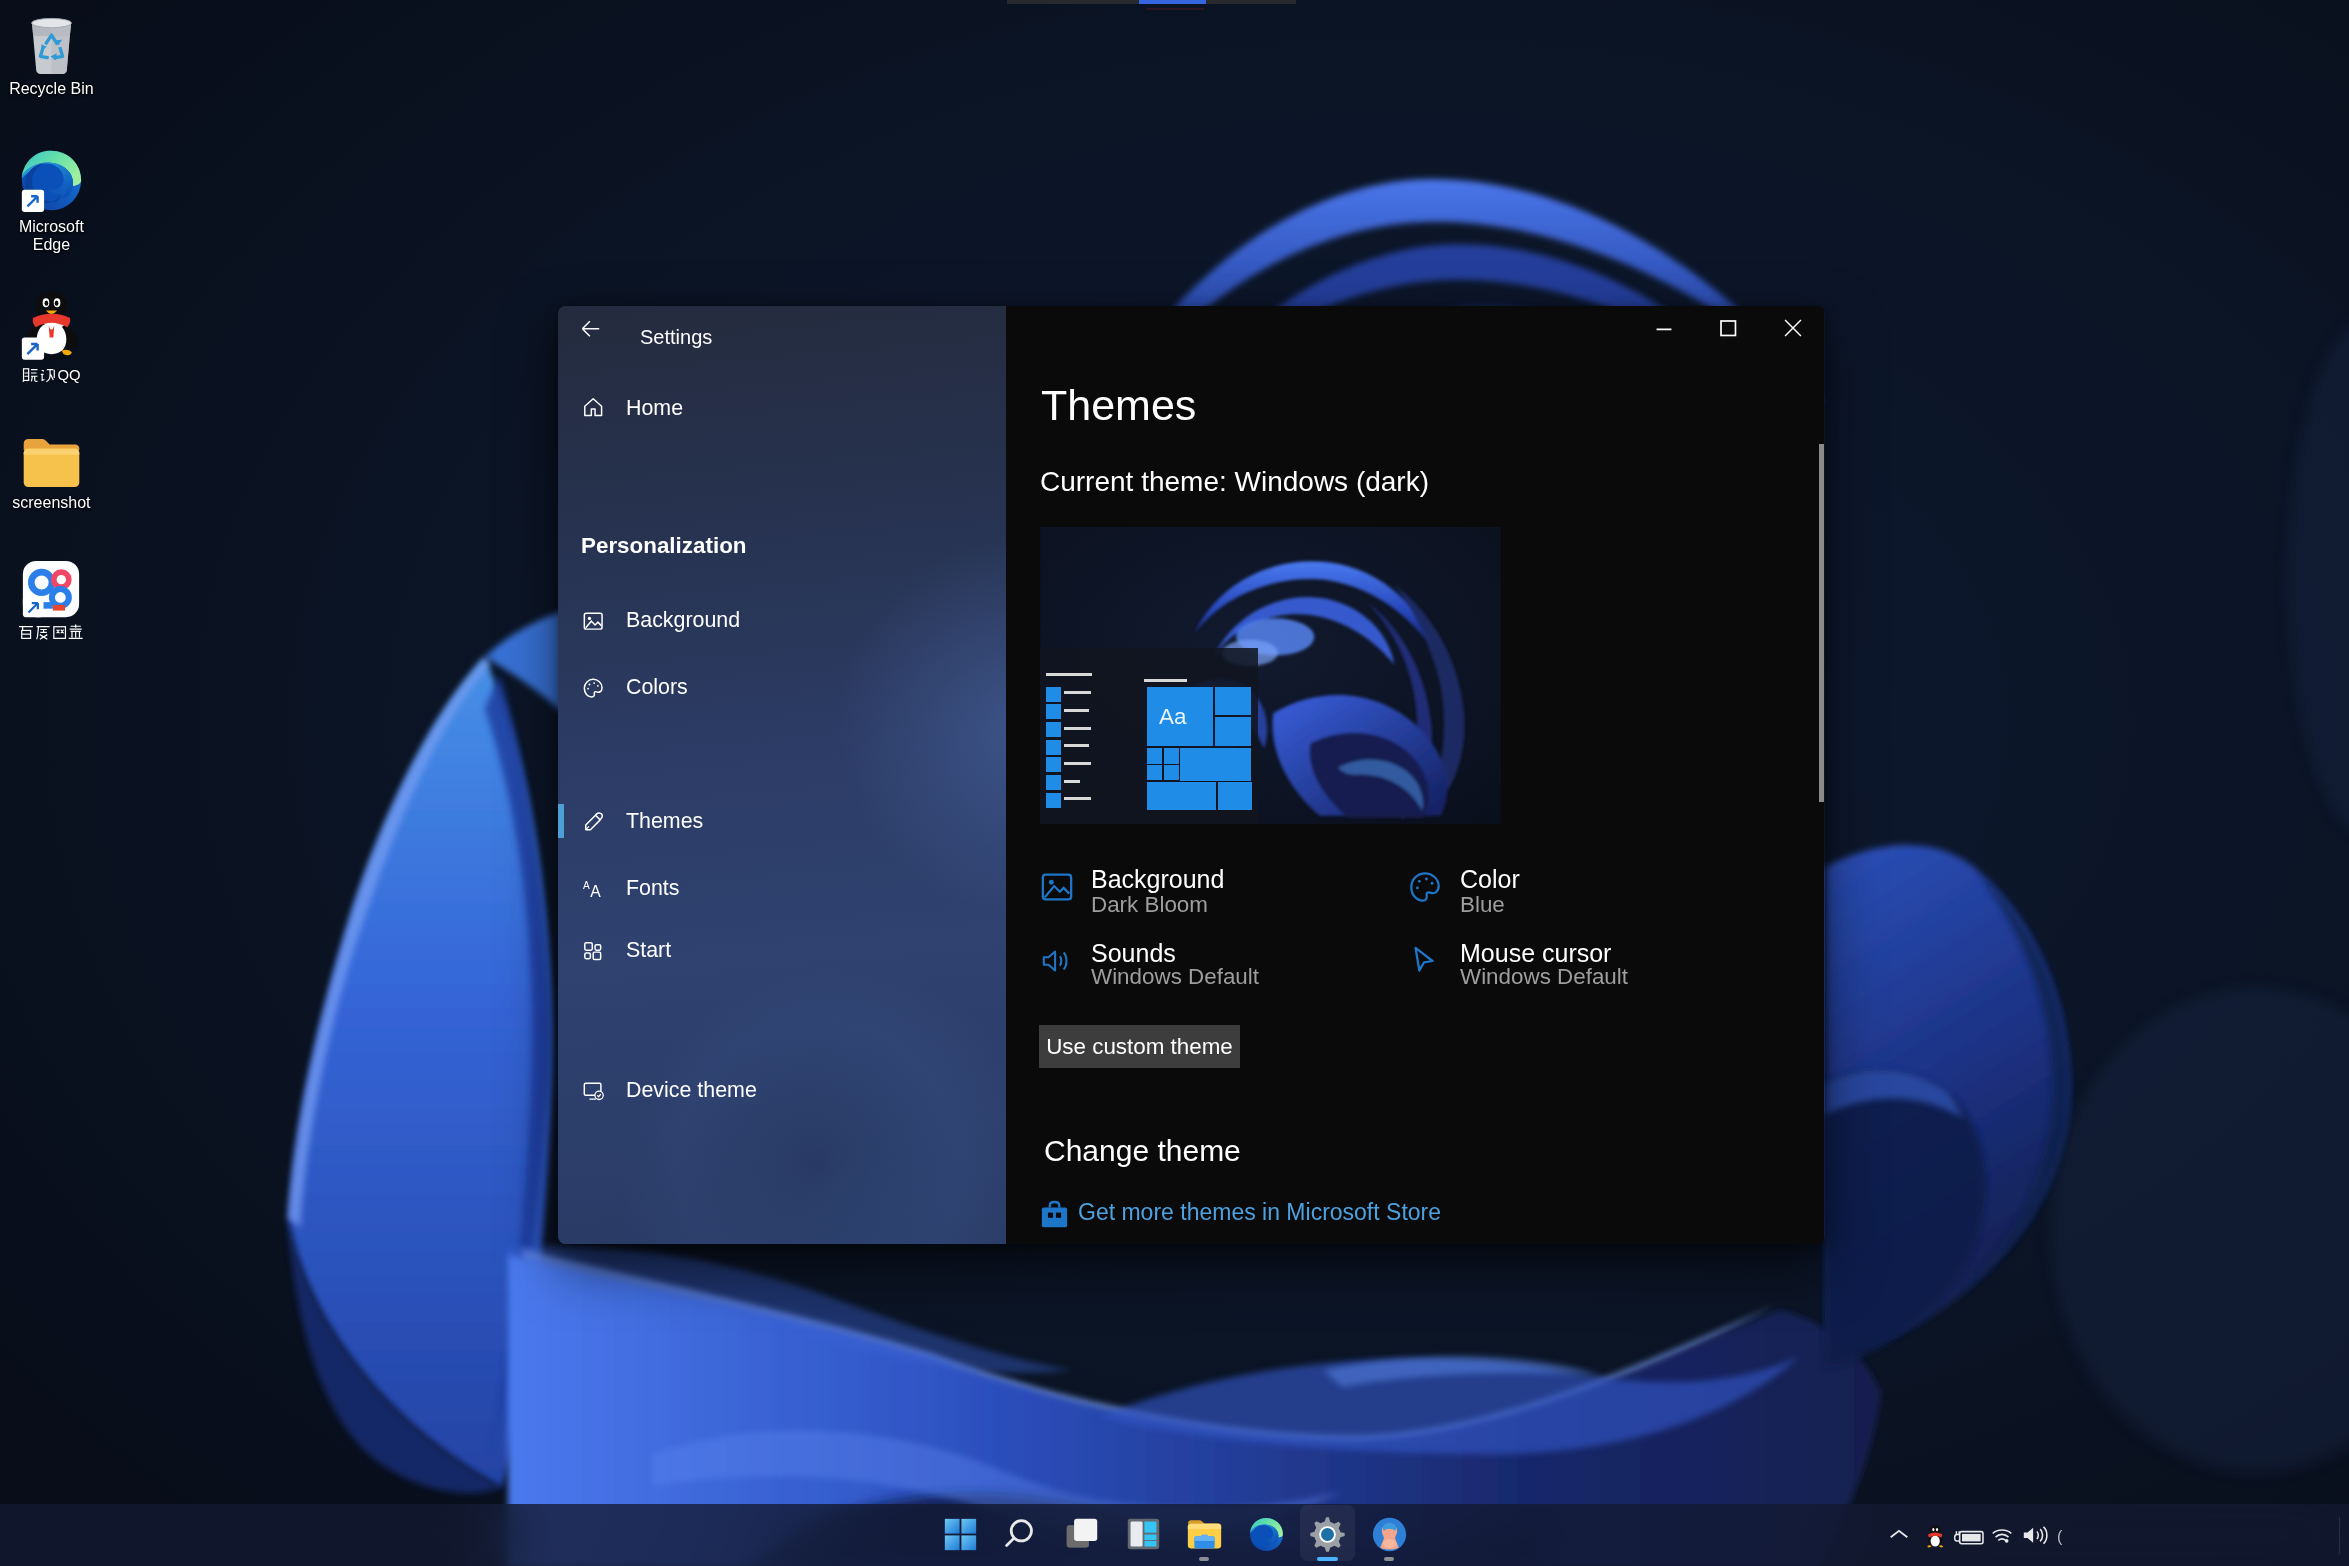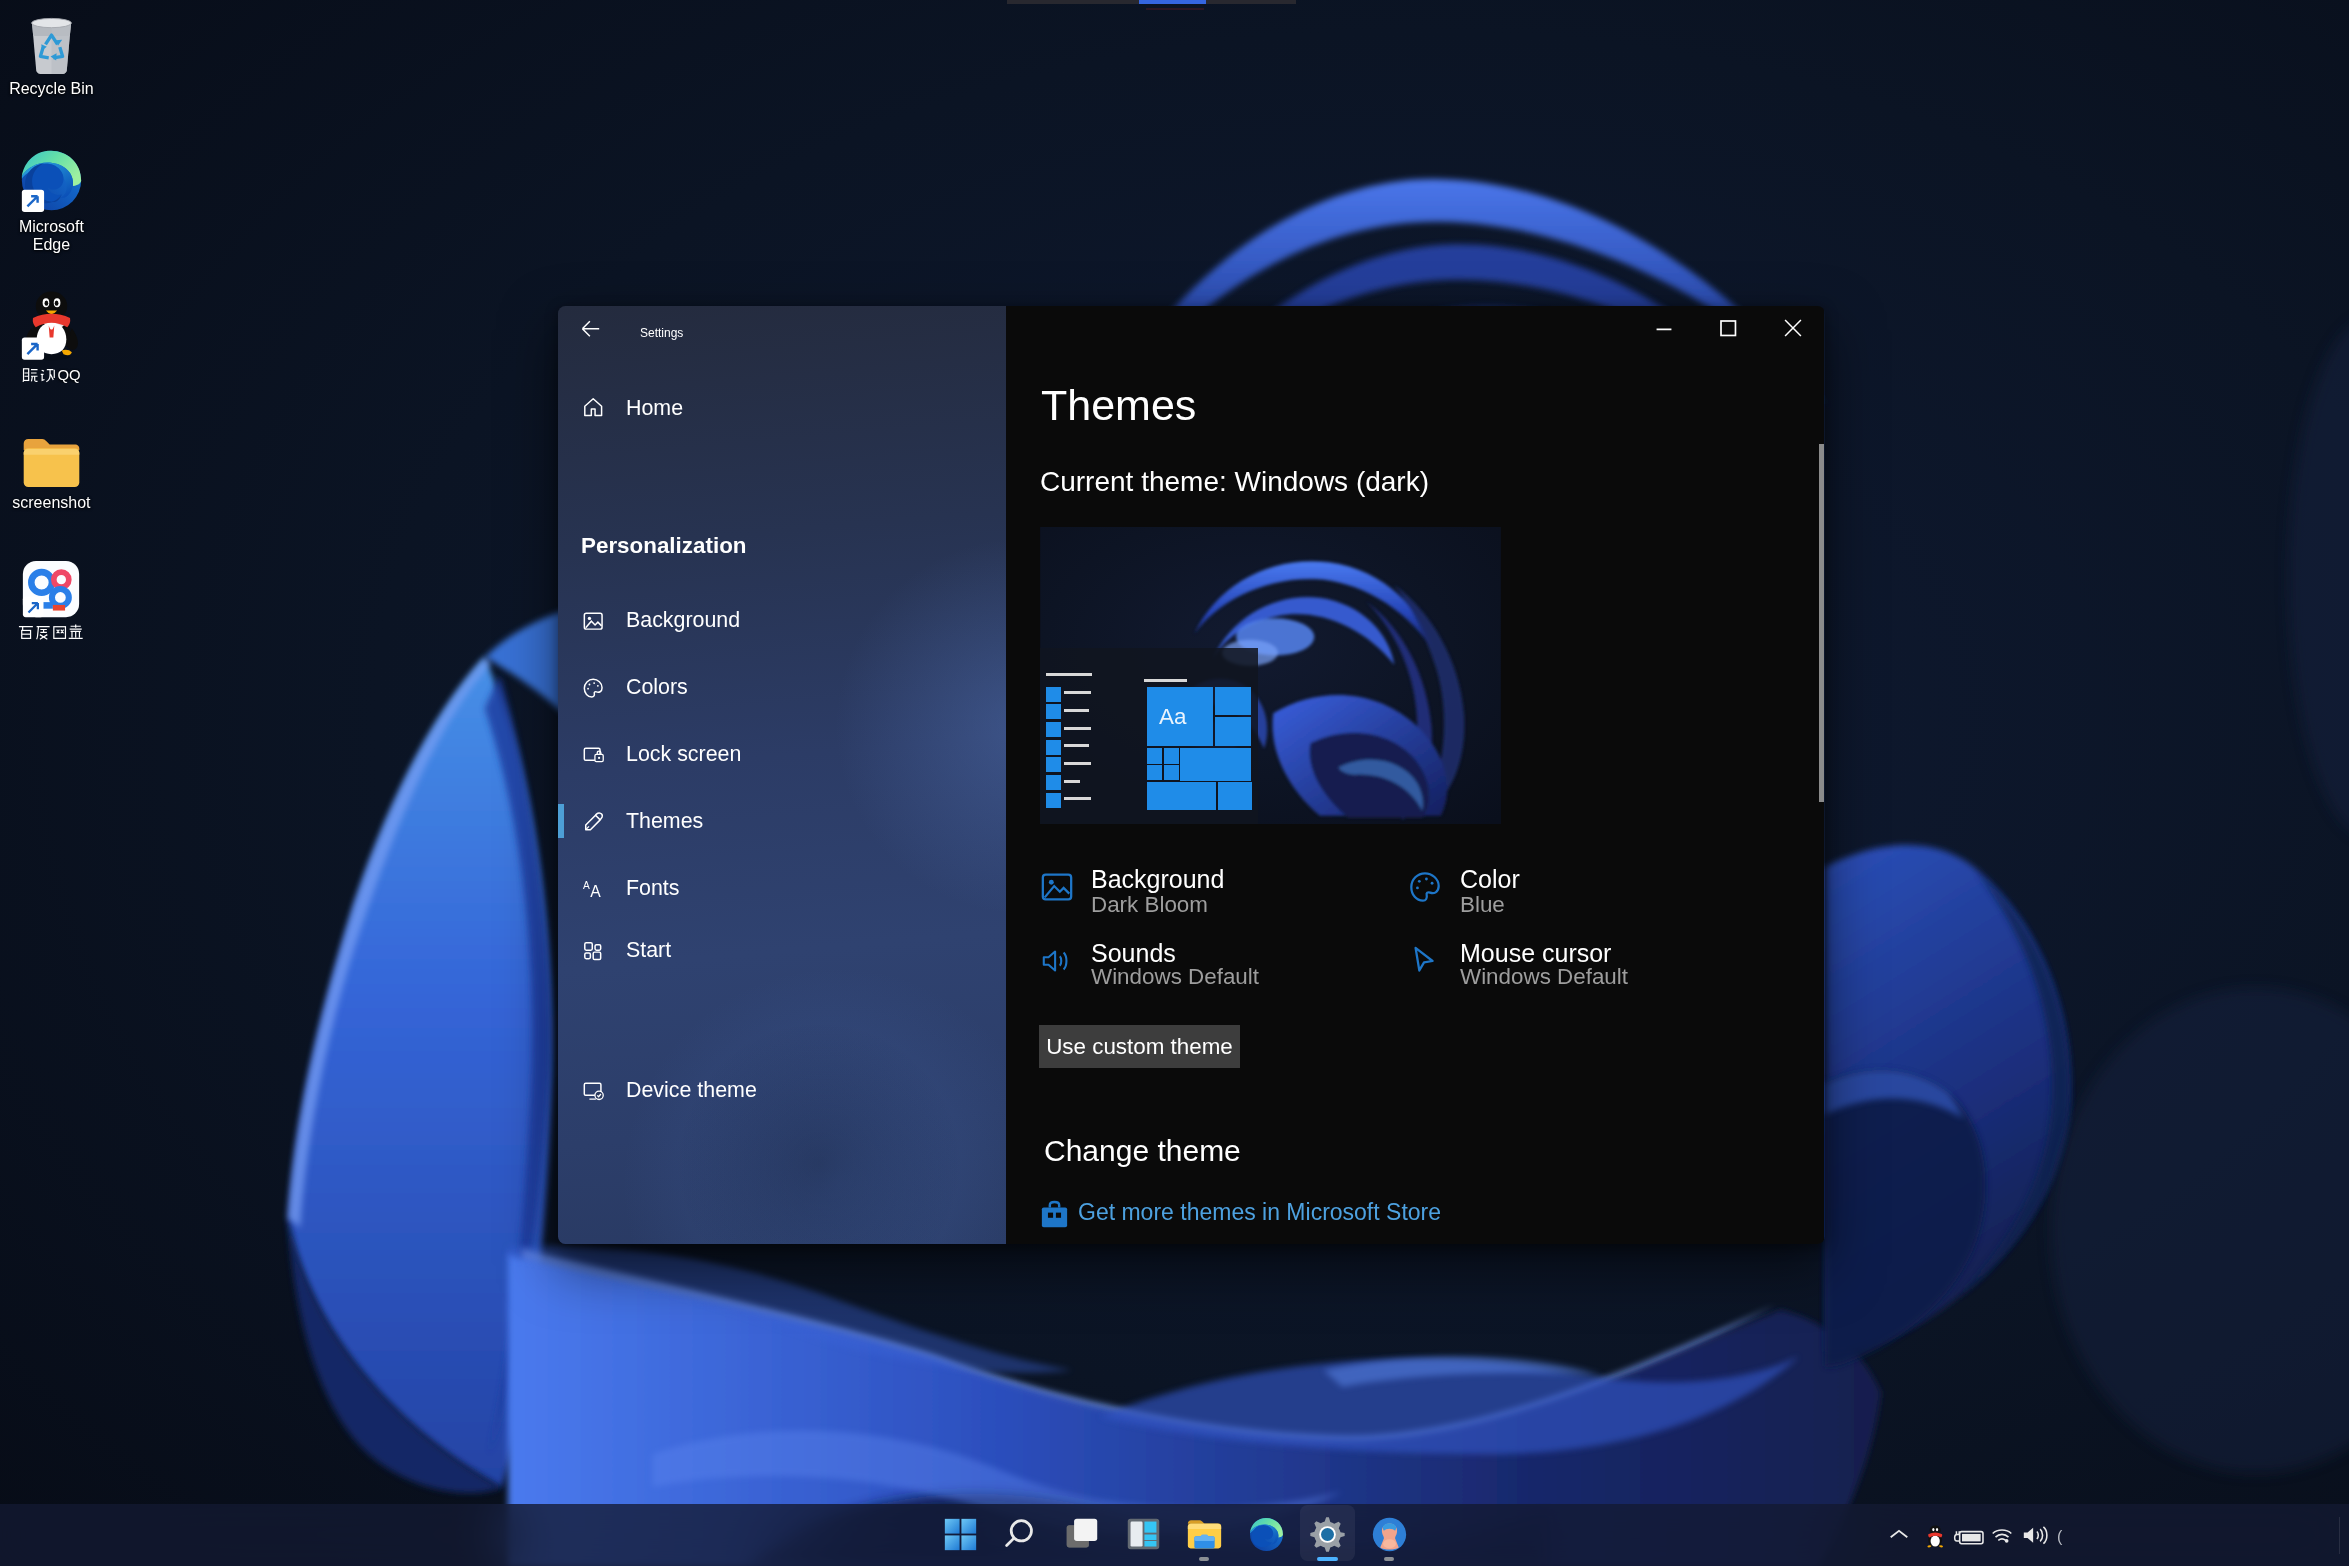--- a/index.html
+++ b/index.html
@@ -230,21 +230,21 @@
 
 <div id="win">
   <div id="lpane">
     <div class="glow1"></div>
       <div class="glow2"></div>
       <div class="dark1"></div>
 
     <svg class="abs" style="left:23px;top:13px;" width="19.6" height="19.6" viewBox="0 0 21 21">
       <path d="M19.5,10.5 L1.5,10.5 M1.5,10.5 L9.5,2.5 M1.5,10.5 L9.5,18.5" stroke="#fff" stroke-width="1.6" fill="none"></path>
     </svg>
-    <div class="abs" style="left:82px;top:19.6px;font-size:12px;color:#fff;">Settings</div>
+    <div class="abs" style="left:82px;top:19.6px;font-size:20px;color:#fff;">Settings</div>
 
     <svg class="abs" style="left:24px;top:90px;" width="22.4" height="22.4" viewBox="0 0 24 24">
       <path d="M3,11 L12,3 L21,11 L21,21 L14,21 L14,14 L10,14 L10,21 L3,21 Z" stroke="#fff" stroke-width="1.6" fill="none" stroke-linejoin="round"></path>
     </svg>
     <div class="abs" style="left:68px;top:90px;font-size:21.4px;color:#fff;">Home</div>
 
 
     <div class="abs" style="left:23px;top:227px;font-size:22.4px;font-weight:bold;color:#fff;">Personalization</div>
 
     <div class="navrow" style="top:289px;">
@@ -257,29 +257,20 @@
     </div>
     <div class="navrow" style="top:356px;">
       <svg width="22.4" height="22.4" viewBox="0 0 24 24">
           <path d="M12,2.5 C17,2.5 21.5,6.5 21.5,11.5 C21.5,16 18,17 15.5,16 C13.8,15.3 12.8,16.2 13.2,17.8 C13.6,19.6 12.8,21.5 10.5,21.5 C6,21.5 2.5,17.5 2.5,12 C2.5,6.7 6.8,2.5 12,2.5 Z" stroke="#fff" stroke-width="1.6" fill="none"></path>
           <circle cx="8" cy="8" r="1" fill="#fff"></circle>
           <circle cx="13" cy="6.5" r="1" fill="#fff"></circle>
           <circle cx="17" cy="9.5" r="1" fill="#fff"></circle>
           <circle cx="6.5" cy="12.5" r="1" fill="#fff"></circle>
         </svg>
       <div class="lbl">Colors</div>
-    </div>
-    <div class="navrow" style="top:423px;">
-      <svg width="24" height="22.4" viewBox="0 0 26 24">
-          <rect x="2.5" y="4.5" width="17" height="13" rx="1.5" stroke="#fff" stroke-width="1.6" fill="none"></rect>
-          <rect x="14" y="11" width="9" height="8" rx="1.5" fill="#2b3a5e" stroke="#fff" stroke-width="1.4"></rect>
-          <path d="M16.5,11 L16.5,9.5 C16.5,8 18,7.5 18.5,7.5 C19,7.5 20.5,8 20.5,9.5 L20.5,11" stroke="#fff" stroke-width="1.4" fill="none"></path>
-          <circle cx="18.5" cy="15" r="1.2" fill="#fff"></circle>
-        </svg>
-      <div class="lbl">Lock screen</div>
     </div>
     <div class="navrow" style="top:490px;">
       <svg width="22.4" height="22.4" viewBox="0 0 24 24">
           <path d="M14.5,4.5 L19.5,9.5 L9,20 L4,20 L4,15 Z" stroke="#fff" stroke-width="1.6" fill="none" stroke-linejoin="round"></path>
           <path d="M4,20 L7.5,16.5" stroke="#fff" stroke-width="1.4"></path>
           <path d="M14.5,4.5 C15.5,2.5 18,1.5 20,2.5 C21.5,3.2 22,5 21.5,6.5 L19.5,9.5" stroke="#fff" stroke-width="1.6" fill="none"></path>
         </svg>
       <div class="lbl">Themes</div>
     </div>
     <div class="navrow" style="top:557px;">

